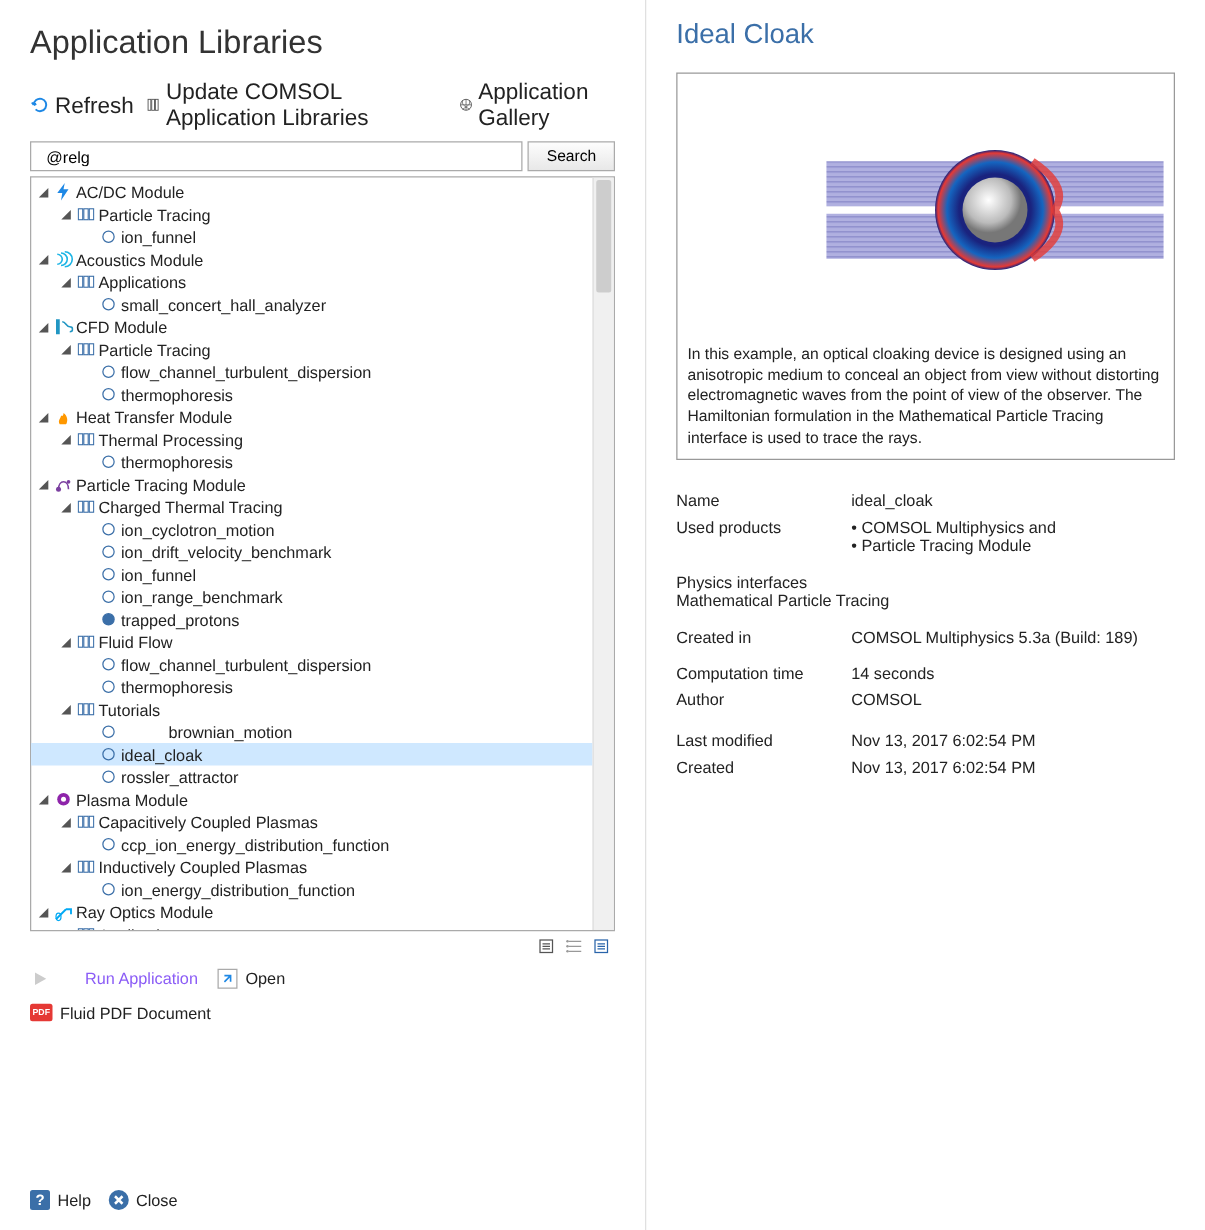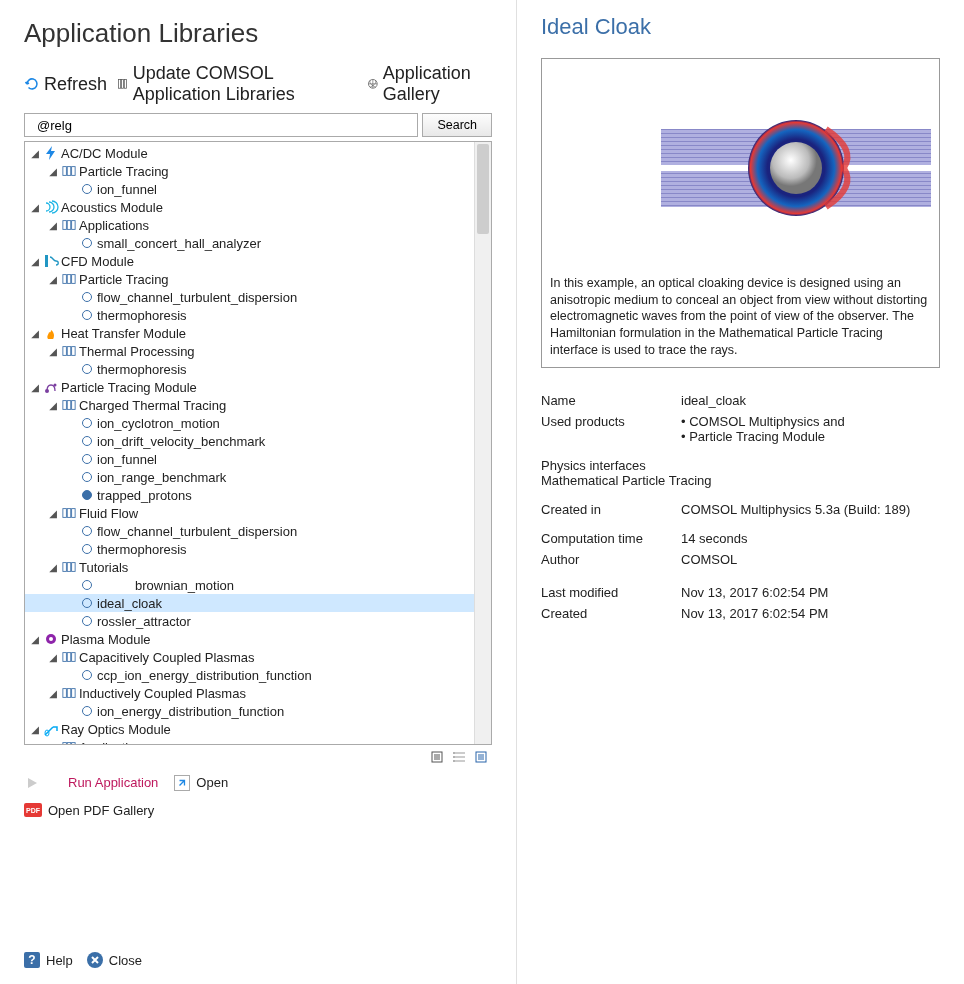--- a/index.html
+++ b/index.html
@@ -29,21 +29,21 @@
 .ic { display:inline-flex; width:16px; height:16px; align-items:center; justify-content:center; }
 .folder-icon svg { width:14px; height:14px; }
 .dot { width:10px; height:10px; border-radius:50%; border:1.5px solid #3b6fa8; }
 .dot.filled { background:#3b6fa8; }
 .scrollbar { width:17px; background:#f0f0f0; border-left:1px solid #ddd; position:relative; }
 .scroll-thumb { position:absolute; left:2px; right:2px; top:2px; height:90px; background:#cdcdcd; border-radius:2px; }
 .below-tree-icons { display:flex; justify-content:flex-end; gap:6px; padding:4px 2px; }
 .below-tree-icons .ic { cursor:pointer; color:#555; }
 .action-row { display:flex; align-items:center; gap:16px; padding:6px 0; }
 .action-btn { display:flex; align-items:center; gap:6px; cursor:pointer; font-size:13px; }
-.action-btn.disabled { color:#be185d;gap:28px; }
+.action-btn.disabled { color:#8b5cf6;gap:28px; }
 .bottom-row { display:flex; align-items:center; gap:14px; padding:8px 0 4px 0; }
 .detail-title { font-size: 22px; font-weight: 400; color: #3b6fa8; margin: 6px 0 18px 0; }
 .preview-box { border:1px solid #999; height:310px; padding:8px; display:flex; flex-direction:column;align-items:flex-end; }
 .preview-img { flex:1; display:flex; align-items:center; justify-content:center; }
 .desc { font-size:12.5px; line-height:1.35; color:#222; border-top:0; padding-top:4px; }
 .info-table { margin-top:22px; font-size:13px; }
 .info-row { display:flex; padding:3px 0; }
 .info-label { width:140px; }
 .info-val { flex:1; }
 .bullet-line::before { content:"• "; }
@@ -415,21 +415,21 @@
             <path d="M4 8l4-4 4 4M8 4v8" stroke="#1e88e5" stroke-width="1.5" fill="none" transform="rotate(45 8 8)"></path>
           </svg>
         </span>
       <span>Open</span>
     </span>
   </div>
 
   <div class="action-row">
     <span class="action-btn">
       <span class="ic" style="background:#e53935;color:#fff;font-size:7px;font-weight:bold;border-radius:2px;width:18px;height:14px">PDF</span>
-      <span>Open PDF Gallery</span>
+      <span>Fluid PDF Document</span>
     </span>
   </div>
 
   <div style="flex:0.2"></div>
 
   <div class="bottom-row">
     <span class="action-btn">
       <span class="ic" style="background:#3b6fa8;color:#fff;border-radius:2px;font-weight:bold;font-size:12px">?</span>
       <span>Help</span>
     </span>

